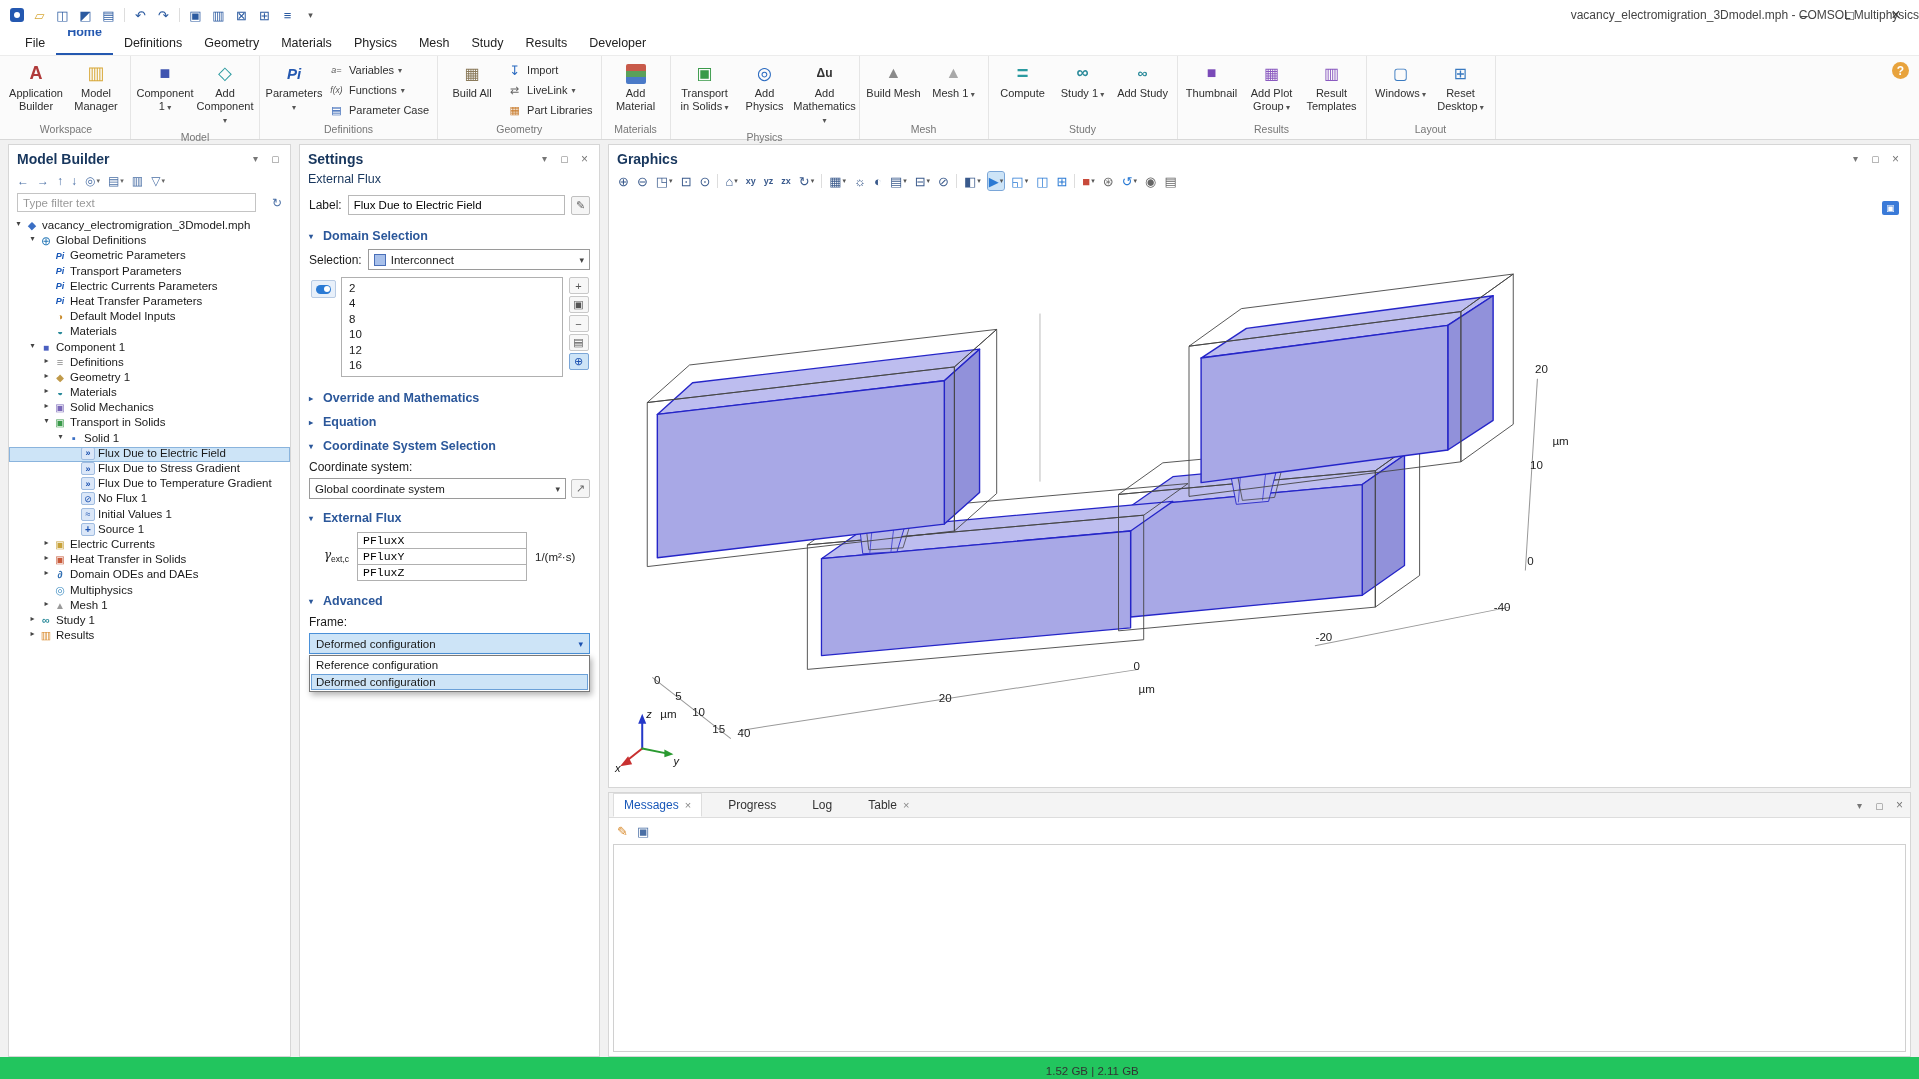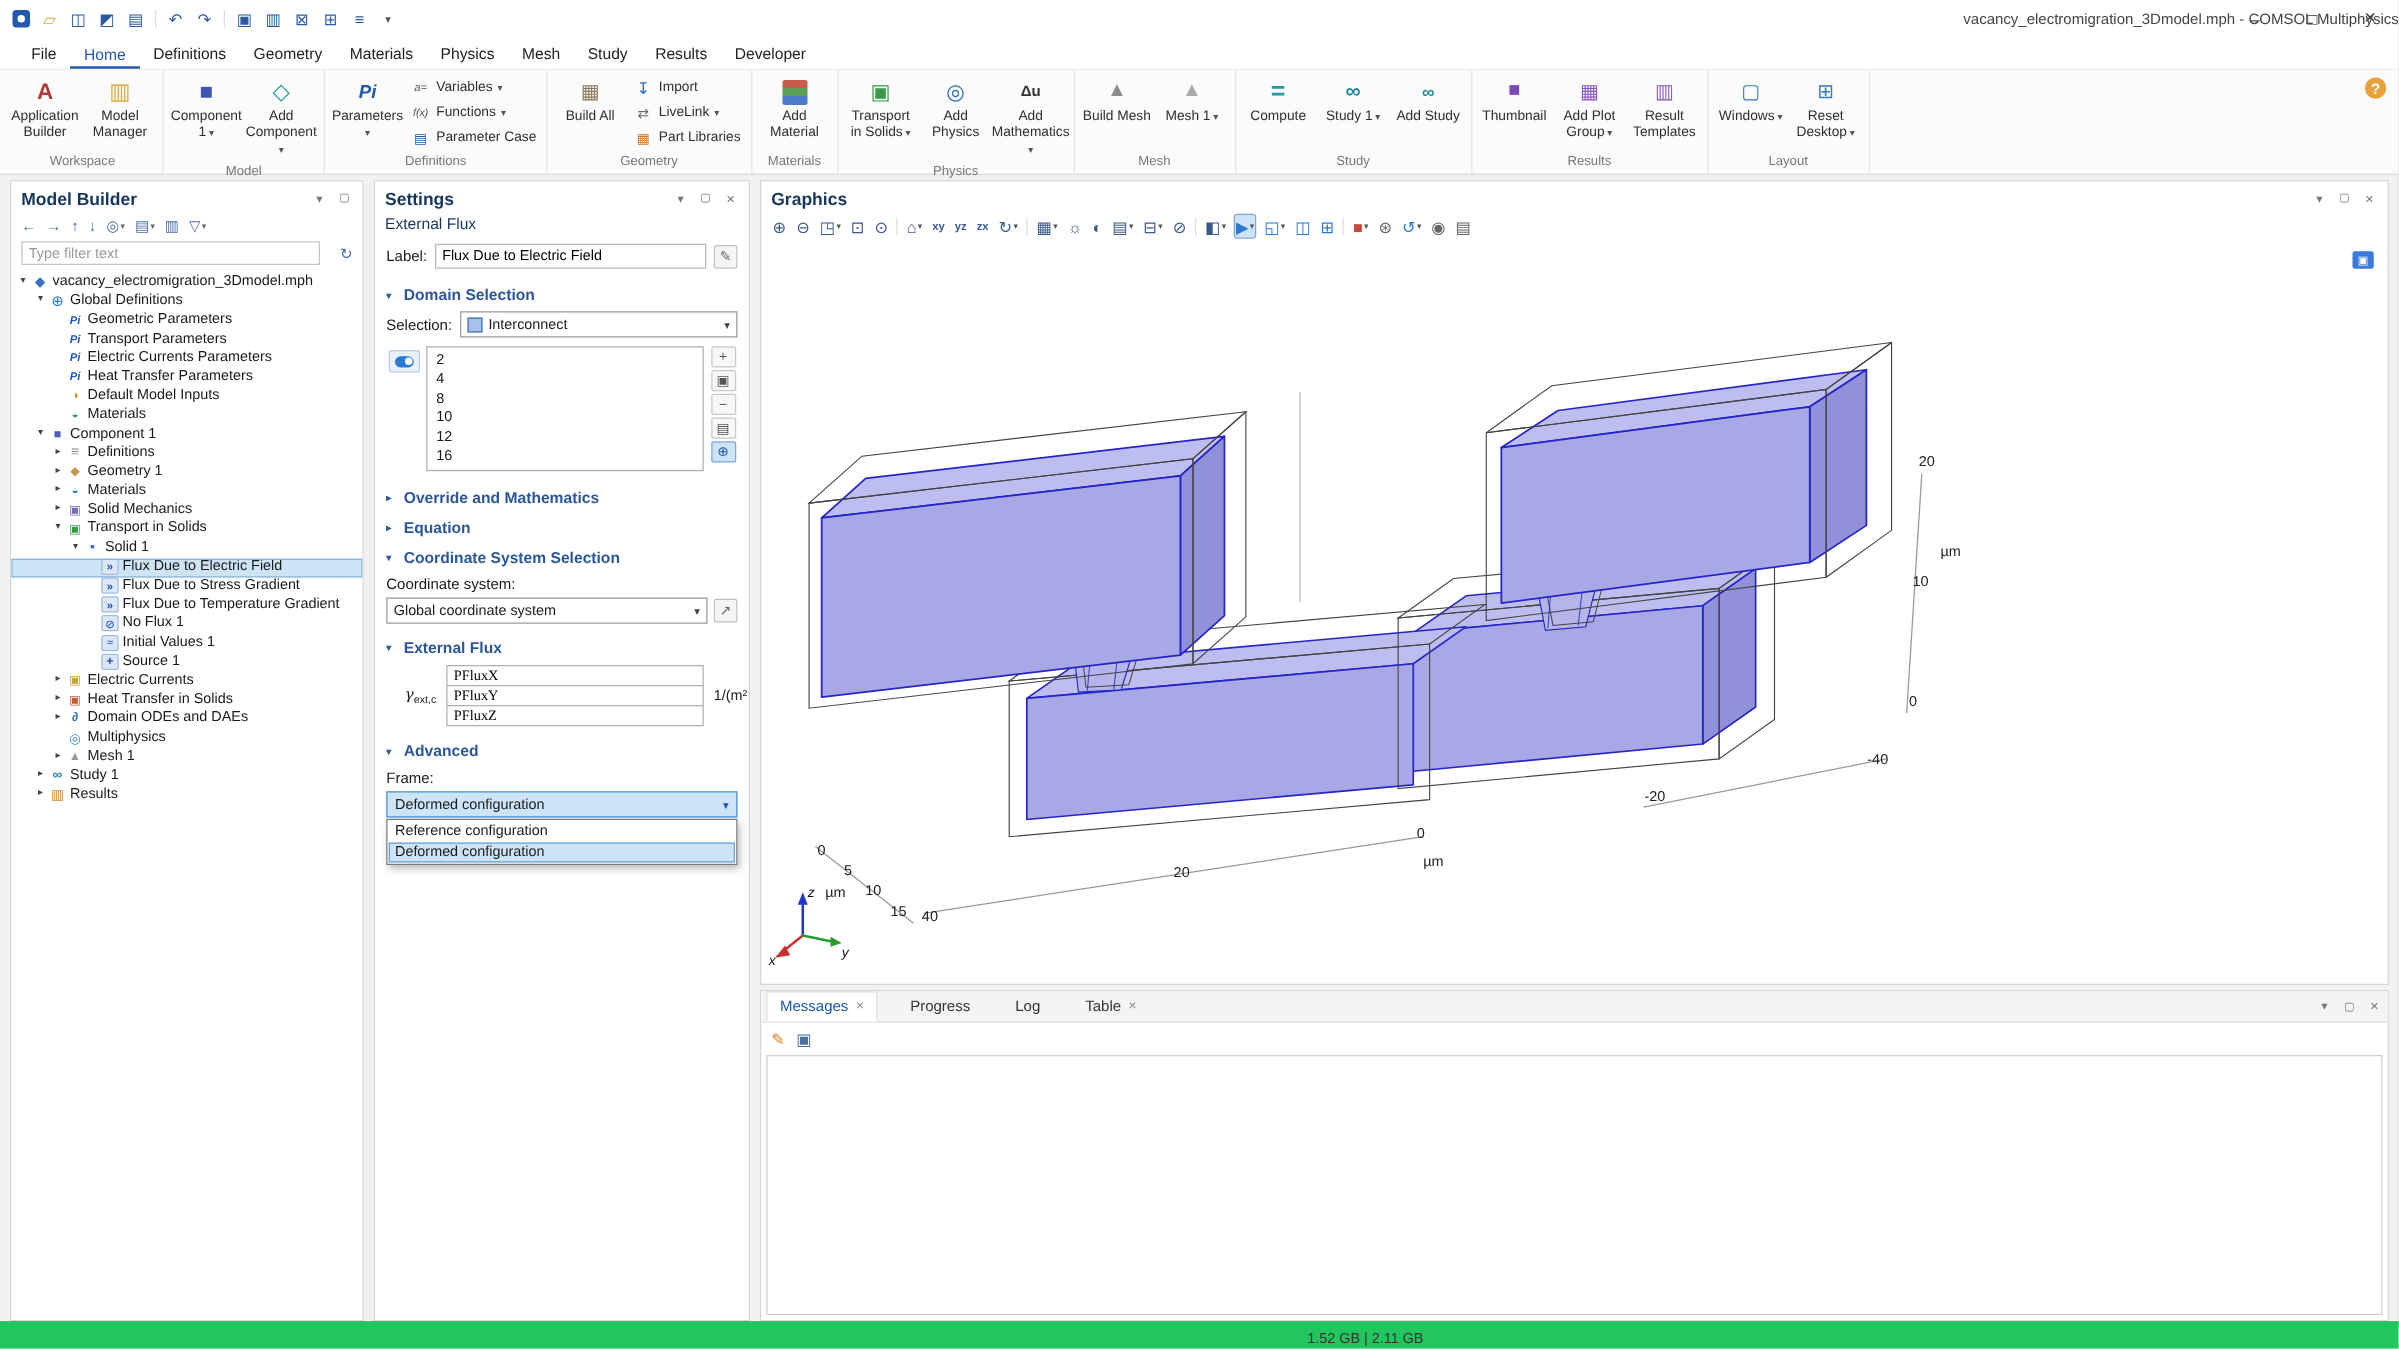--- a/index.html
+++ b/index.html
@@ -29,21 +29,21 @@
   .title-text{position:absolute;left:0;right:0;text-align:right;font-size:12px;color:#444;pointer-events:none}
   .win-controls{margin-left:auto;display:flex;height:100%}
   .wc{width:46px;display:flex;align-items:center;justify-content:center;font-size:13px;color:#333}
   .wc-min::before{content:"–"}
   .wc-max::before{content:"□"}
   .wc-close::before{content:"×";font-size:16px}
 
   
   .menubar{height:26px;background:#fff;display:flex;align-items:flex-end;padding-left:14px;border-bottom:1px solid #ececec}
   .menu-item{padding:4px 11px 5px;font-size:12.5px;color:#222}
-  .menu-item.active{color:#2458b0;font-weight:normal;border-bottom:2px solid #2458b0;padding-bottom:2px}
+  .menu-item.active{color:#2458b0;font-weight:bold;border-bottom:2px solid #2458b0;padding-bottom:14px}
 
   
   .ribbon{height:84px;background:#fbfbfb;border-bottom:1px solid #d8d8d8;display:flex;align-items:stretch;padding:0 2px;position:relative;flex:0 0 auto}
   .rgroup{display:flex;flex-direction:column;border-right:1px solid #e5e5e5;padding:3px 5px 0}
   .rbtns{display:flex;flex:1;align-items:flex-start;gap:2px}
   .rbtn{width:58px;display:flex;flex-direction:column;align-items:center;text-align:center;padding:2px 1px;border-radius:3px}
   .ric{width:24px;height:24px;display:flex;align-items:center;justify-content:center;font-size:18px;margin-bottom:2px}
   .rlabel{font-size:11px;line-height:1.18;color:#2f2f2f}
   .rbtn.has-menu .rlabel::after{content:" ▾";font-size:8px;color:#555}
   .rstack{display:flex;flex-direction:column;gap:4px;padding-top:3px}
@@ -159,21 +159,21 @@
   .list-btn-col{width:23px;display:flex;flex-direction:column;gap:2px;align-items:center}
   .lbtn{width:20px;height:17px;border:1px solid #c8c8c8;background:#f7f7f7;display:flex;align-items:center;justify-content:center;font-size:11px;color:#555;border-radius:2px}
   .lbtn.active{background:#cde4f7;border-color:#7aa6d8;color:#1a50b0}
   .sec-caption{font-size:12px;margin:2px 0 4px}
   .coord-row{display:flex;gap:5px;align-items:center;margin-bottom:7px}
   .ef-row{display:flex;gap:8px;align-items:center;margin:2px 0 8px}
   .ef-sym{width:40px;text-align:right;font-size:12px;flex:0 0 auto}
   .ef-sym i{font-family:"DejaVu Serif",serif}
   .ef-sym sub{font-size:8.5px}
   .ef-fields{display:flex;flex-direction:column}
-  .ef-input{width:206px;height:17px;border:1px solid #b0b0b0;padding:0 5px;font-size:11.5px;font-family:Liberation Serif, serif}
+  .ef-input{width:170px;height:17px;border:1px solid #b0b0b0;padding:0 5px;font-size:11.5px;font-family:Liberation Mono, monospace}
   .ef-input + .ef-input{margin-top:-1px}
   .ef-unit{font-size:11.5px;color:#222}
   .adv-wrap{position:relative;margin-bottom:4px}
   .frame-select{height:21px;border:1px solid #4a90d8;background:#cde4f7;display:flex;align-items:center;padding:0 6px;font-size:11.5px}
   .frame-select::after{content:"▾";margin-left:auto;font-size:9px;color:#1a50b0}
   .frame-popup{position:absolute;top:22px;left:0;right:0;background:#fff;border:1px solid #7a7a7a;box-shadow:2px 3px 6px rgba(0,0,0,.3);z-index:20;padding:1px}
   .opt{height:16.5px;display:flex;align-items:center;padding:0 5px;font-size:11.5px}
   .opt.selected{background:#cde4f7;outline:1px solid #6aa0d8;outline-offset:-1px}
 
   

